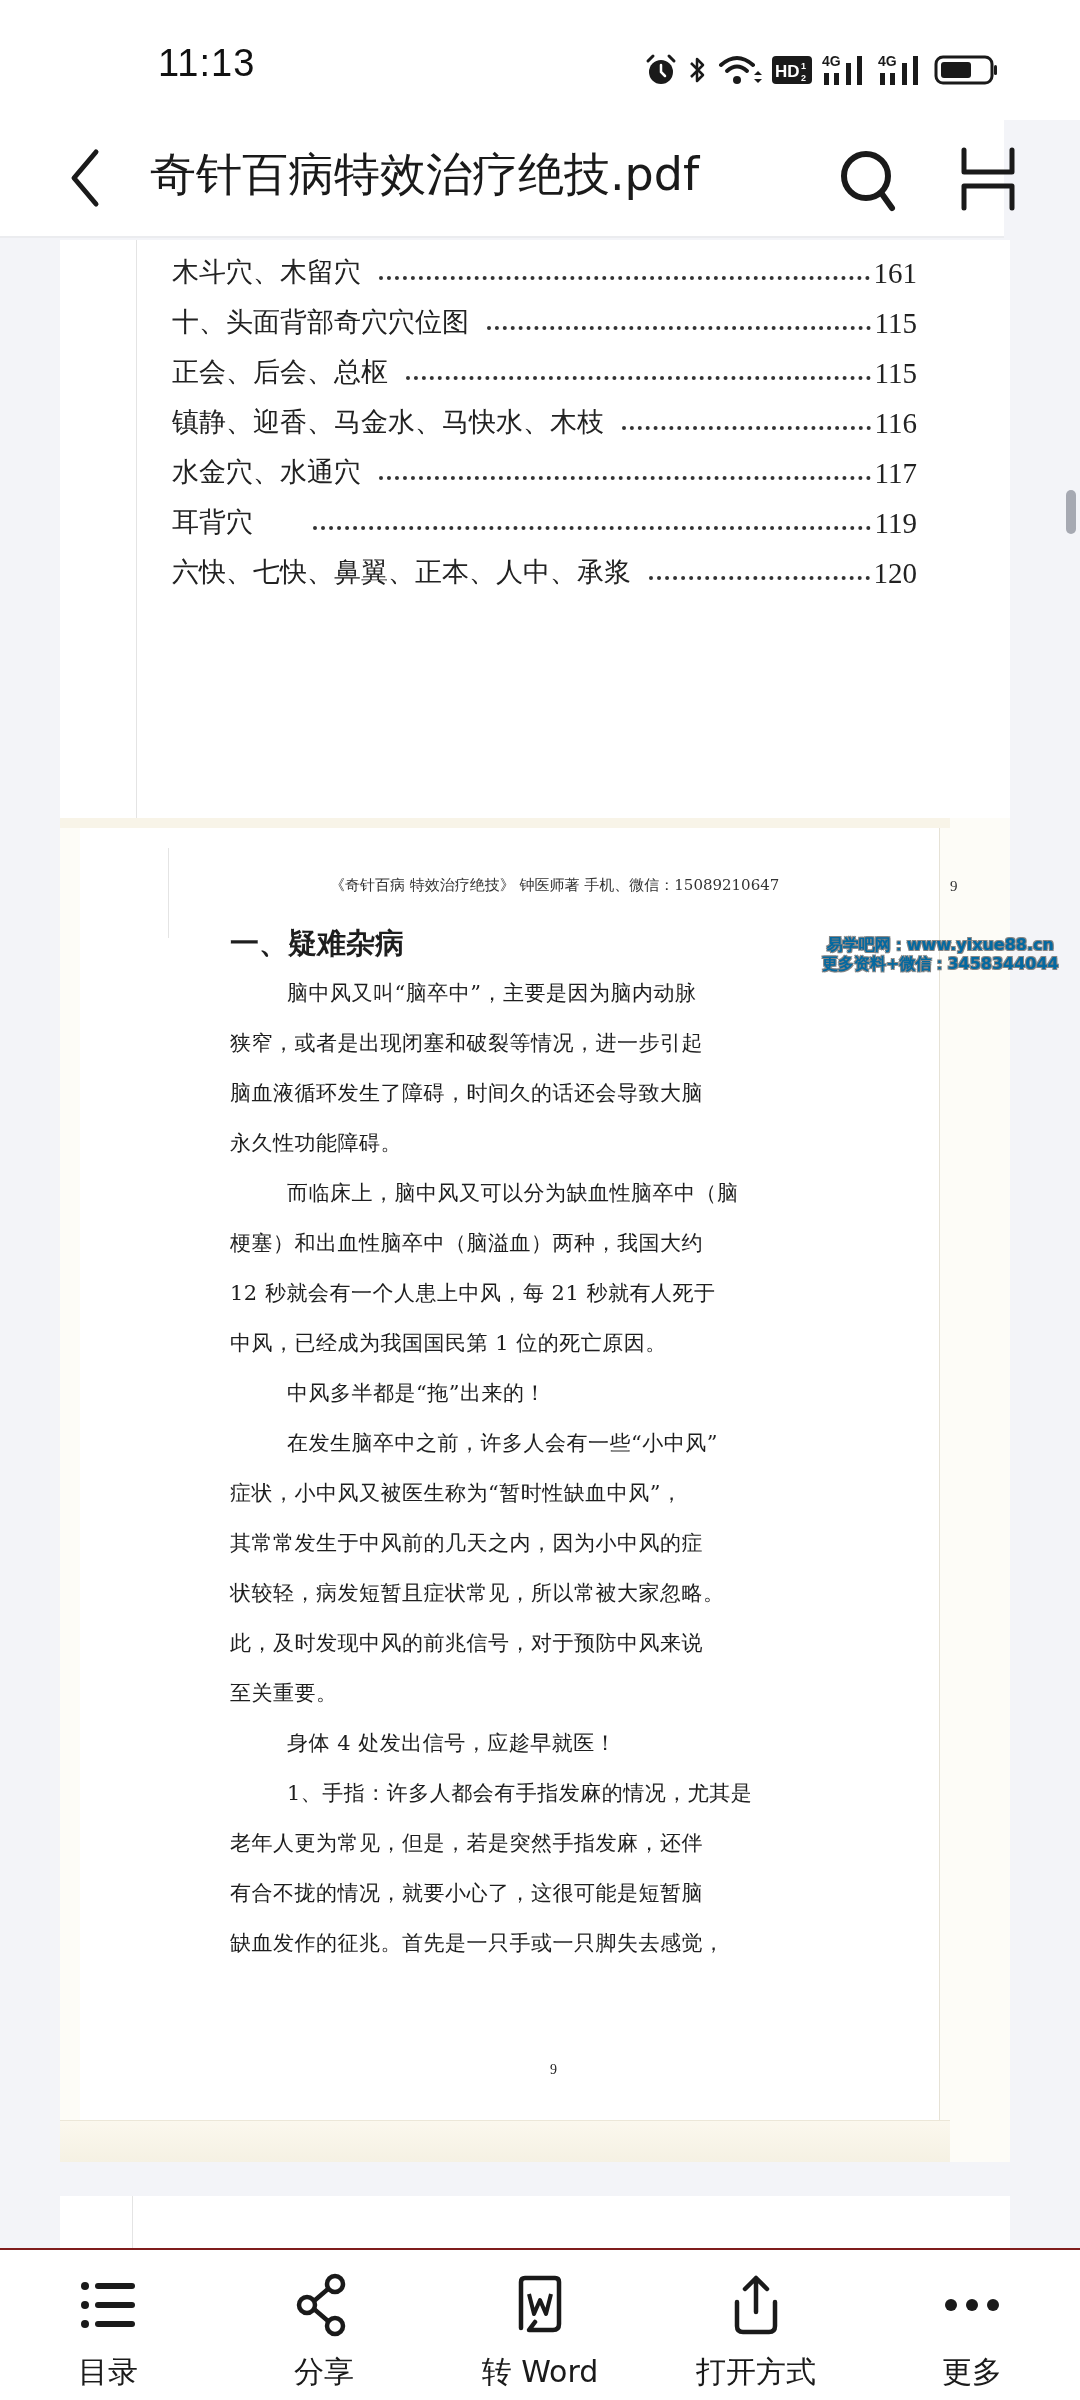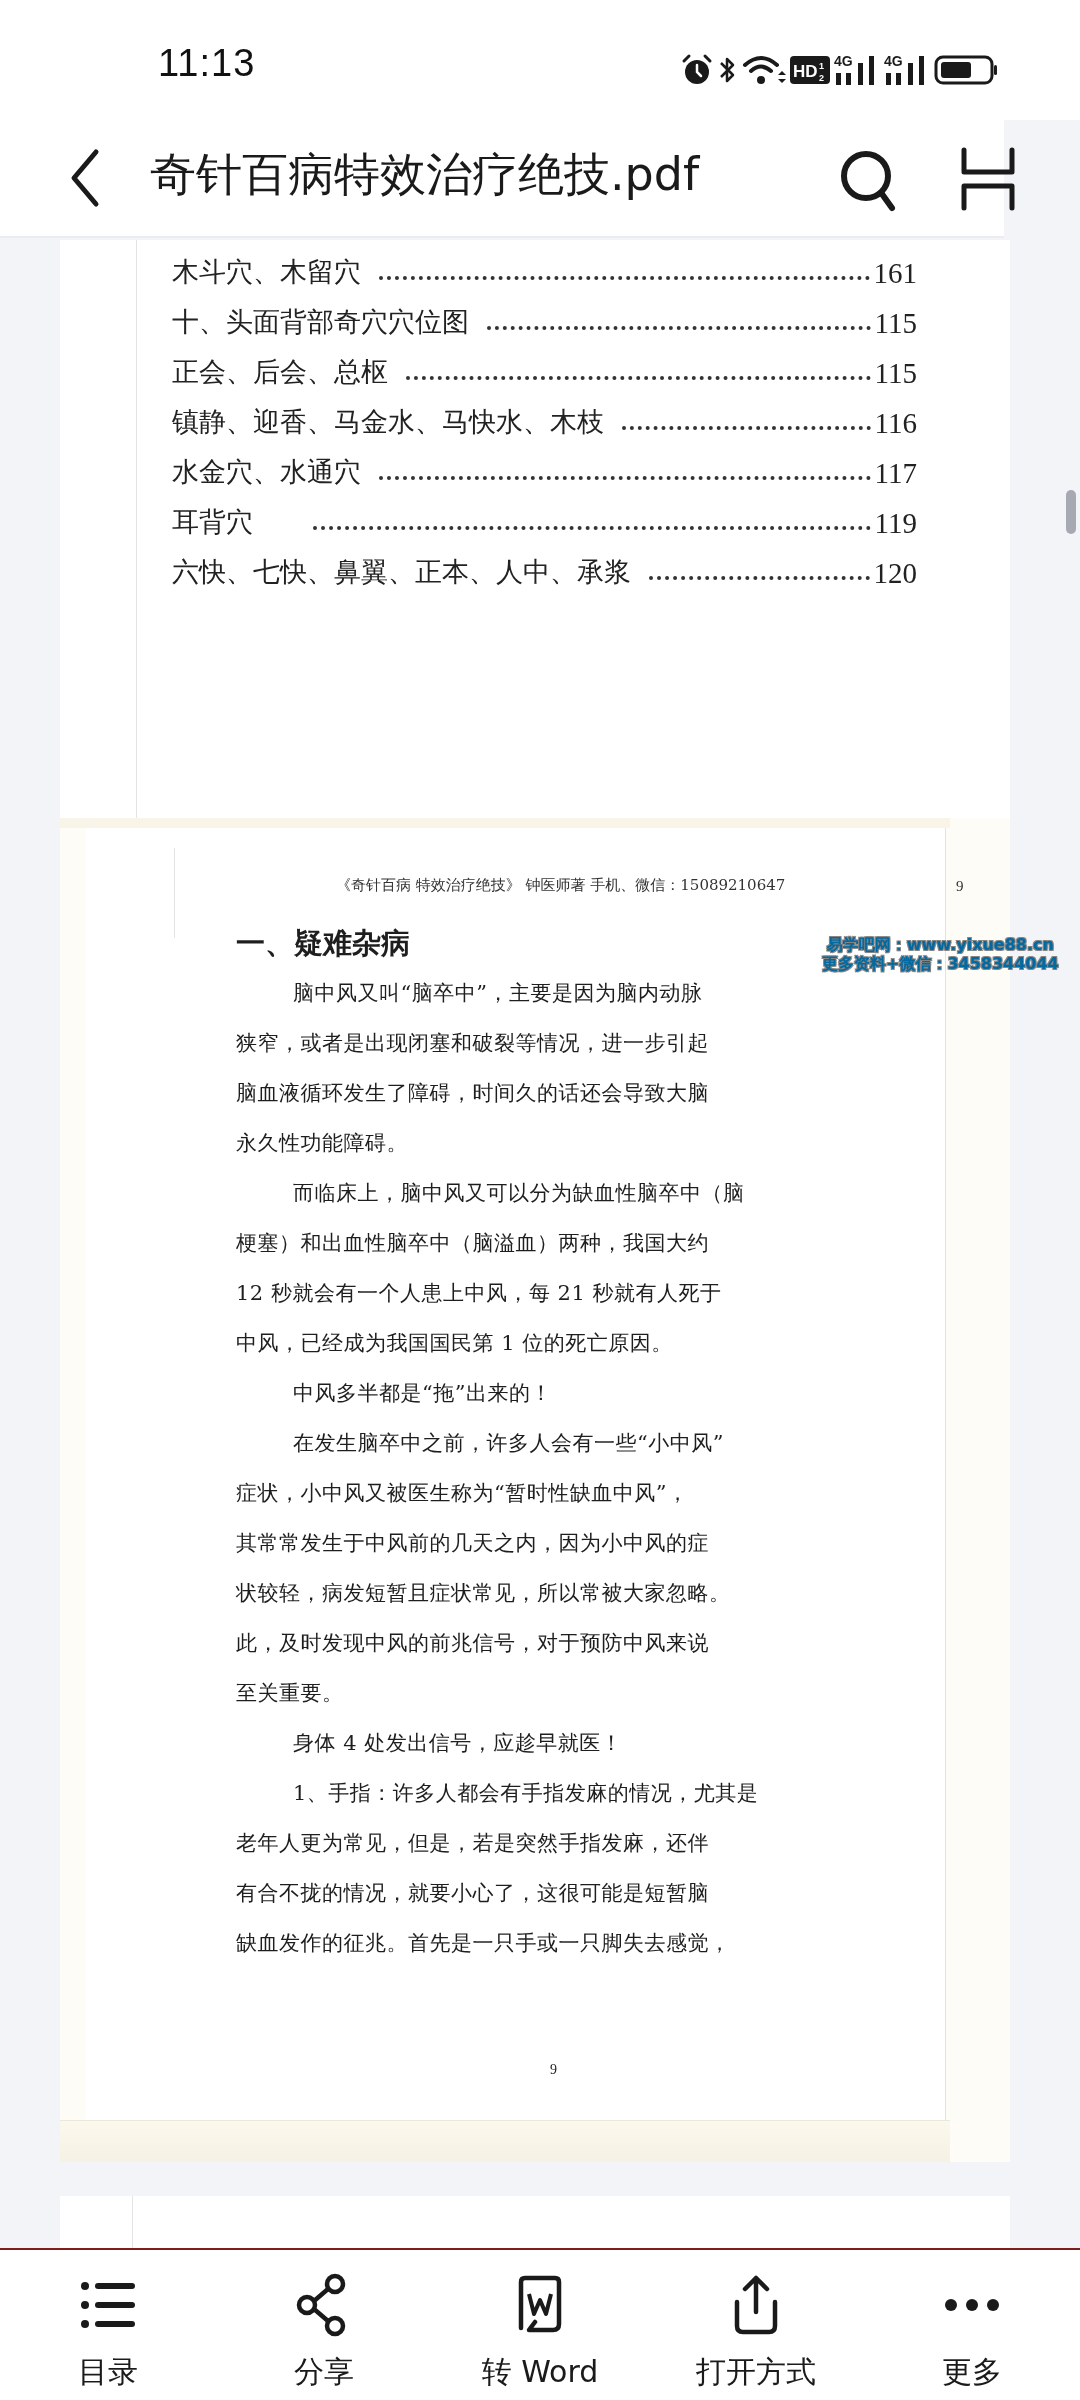--- a/index.html
+++ b/index.html
@@ -2,21 +2,21 @@
 <html><head>
 <meta charset="utf-8">
 <style>
   * { box-sizing: border-box; margin: 0; padding: 0; }
   html, body { width: 1080px; height: 2400px; overflow: hidden; background: #f3f4f8; }
   body { position: relative; font-family: "DejaVu Sans", "Liberation Sans", sans-serif; color: #1a1a1a; }
 
   
   .status-bar { position: absolute; top: 0; left: 0; width: 1080px; height: 120px; background: #ffffff; }
   .status-time { position: absolute; left: 158px; top: 42px; font-size: 38px; font-family: "Liberation Sans", sans-serif; color: #111; letter-spacing: 1px; }
-  .status-icons { position: absolute; right: 80px; top: 50px; height: 40px; display: flex; align-items: center; gap: 4px; }
+  .status-icons { position: absolute; right: 80px; top: 50px; height: 40px; display: flex; align-items: center; gap: 10px; }
   .status-icons svg { display: block; }
 
   
   .nav-bar { position: absolute; top: 120px; left: 0; width: 1004px; height: 118px; background: #ffffff; border-bottom: 2px solid #ebecef; }
   .back-btn { position: absolute; left: 62px; top: 20px; width: 50px; height: 70px; }
   .nav-title { position: absolute; left: 150px; top: 24px; font-size: 46px; color: #1a1a1a; font-family: "DejaVu Sans", sans-serif; white-space: nowrap; }
   .nav-search { position: absolute; left: 836px; top: 26px; width: 66px; height: 66px; }
   .nav-layout { position: absolute; left: 958px; top: 26px; width: 60px; height: 66px; }
 
   
@@ -28,21 +28,21 @@
 
   .scan-margin { position: absolute; top: 0; bottom: 0; width: 1px; background: #e4e4e4; }
 
   .toc { position: absolute; left: 112px; top: 100px; width: 745px; font-family: "DejaVu Serif", "Liberation Serif", serif; }
   .toc-row { display: flex; align-items: flex-end; height: 50px; font-size: 27px; color: #222; }
   .toc-row .t { white-space: nowrap; }
   .toc-row .dots { flex: 1; border-bottom: 4px dotted #333; margin: 0 4px 10px 18px; height: 1px; }
   .toc-row .p { font-family: "Liberation Serif", serif; font-size: 29px; }
   .page-num-8 { position: absolute; left: 444px; top: 765px; font-size: 14px; font-family: "Liberation Serif", serif; color: #222; }
 
-  .page2-inner { position: absolute; left: 26px; top: 10px; width: 860px; height: 1292px; background: #ffffff; border-right: 1px solid #e6e2d6; }
+  .page2-inner { position: absolute; left: 20px; top: 10px; width: 860px; height: 1292px; background: #ffffff; border-right: 1px solid #e6e2d6; }
   .header-line { position: absolute; left: 250px; top: 48px; font-size: 15px; font-family: "DejaVu Serif", serif; color: #333; white-space: nowrap; }
   .header-pnum { position: absolute; left: 870px; top: 50px; font-size: 15px; font-family: "Liberation Serif", serif; color: #333; }
   .body-text { position: absolute; left: 172px; top: 90px; width: 710px; font-family: "DejaVu Serif", "Liberation Serif", serif; color: #1e1e1e; }
   .body-text .h { font-size: 29px; font-weight: bold; height: 50px; line-height: 50px; }
   .body-text .ln { font-size: 21px; height: 50px; line-height: 50px; white-space: nowrap; letter-spacing: 0.5px; }
   .body-text .ind { padding-left: 57px; }
   .page-num-9 { position: absolute; left: 498px; top: 1480px; font-size: 14px; font-family: "Liberation Serif", serif; color: #222; }
   .scan-strip { position: absolute; left: 0; top: 1302px; width: 890px; height: 42px; background: linear-gradient(#fbf8ee, #f5f1e3); border-top: 1px solid #ece7d8; }
   .scan-strip-top { position: absolute; left: 0; top: 0; width: 890px; height: 10px; background: #f8f4e8; }
 

